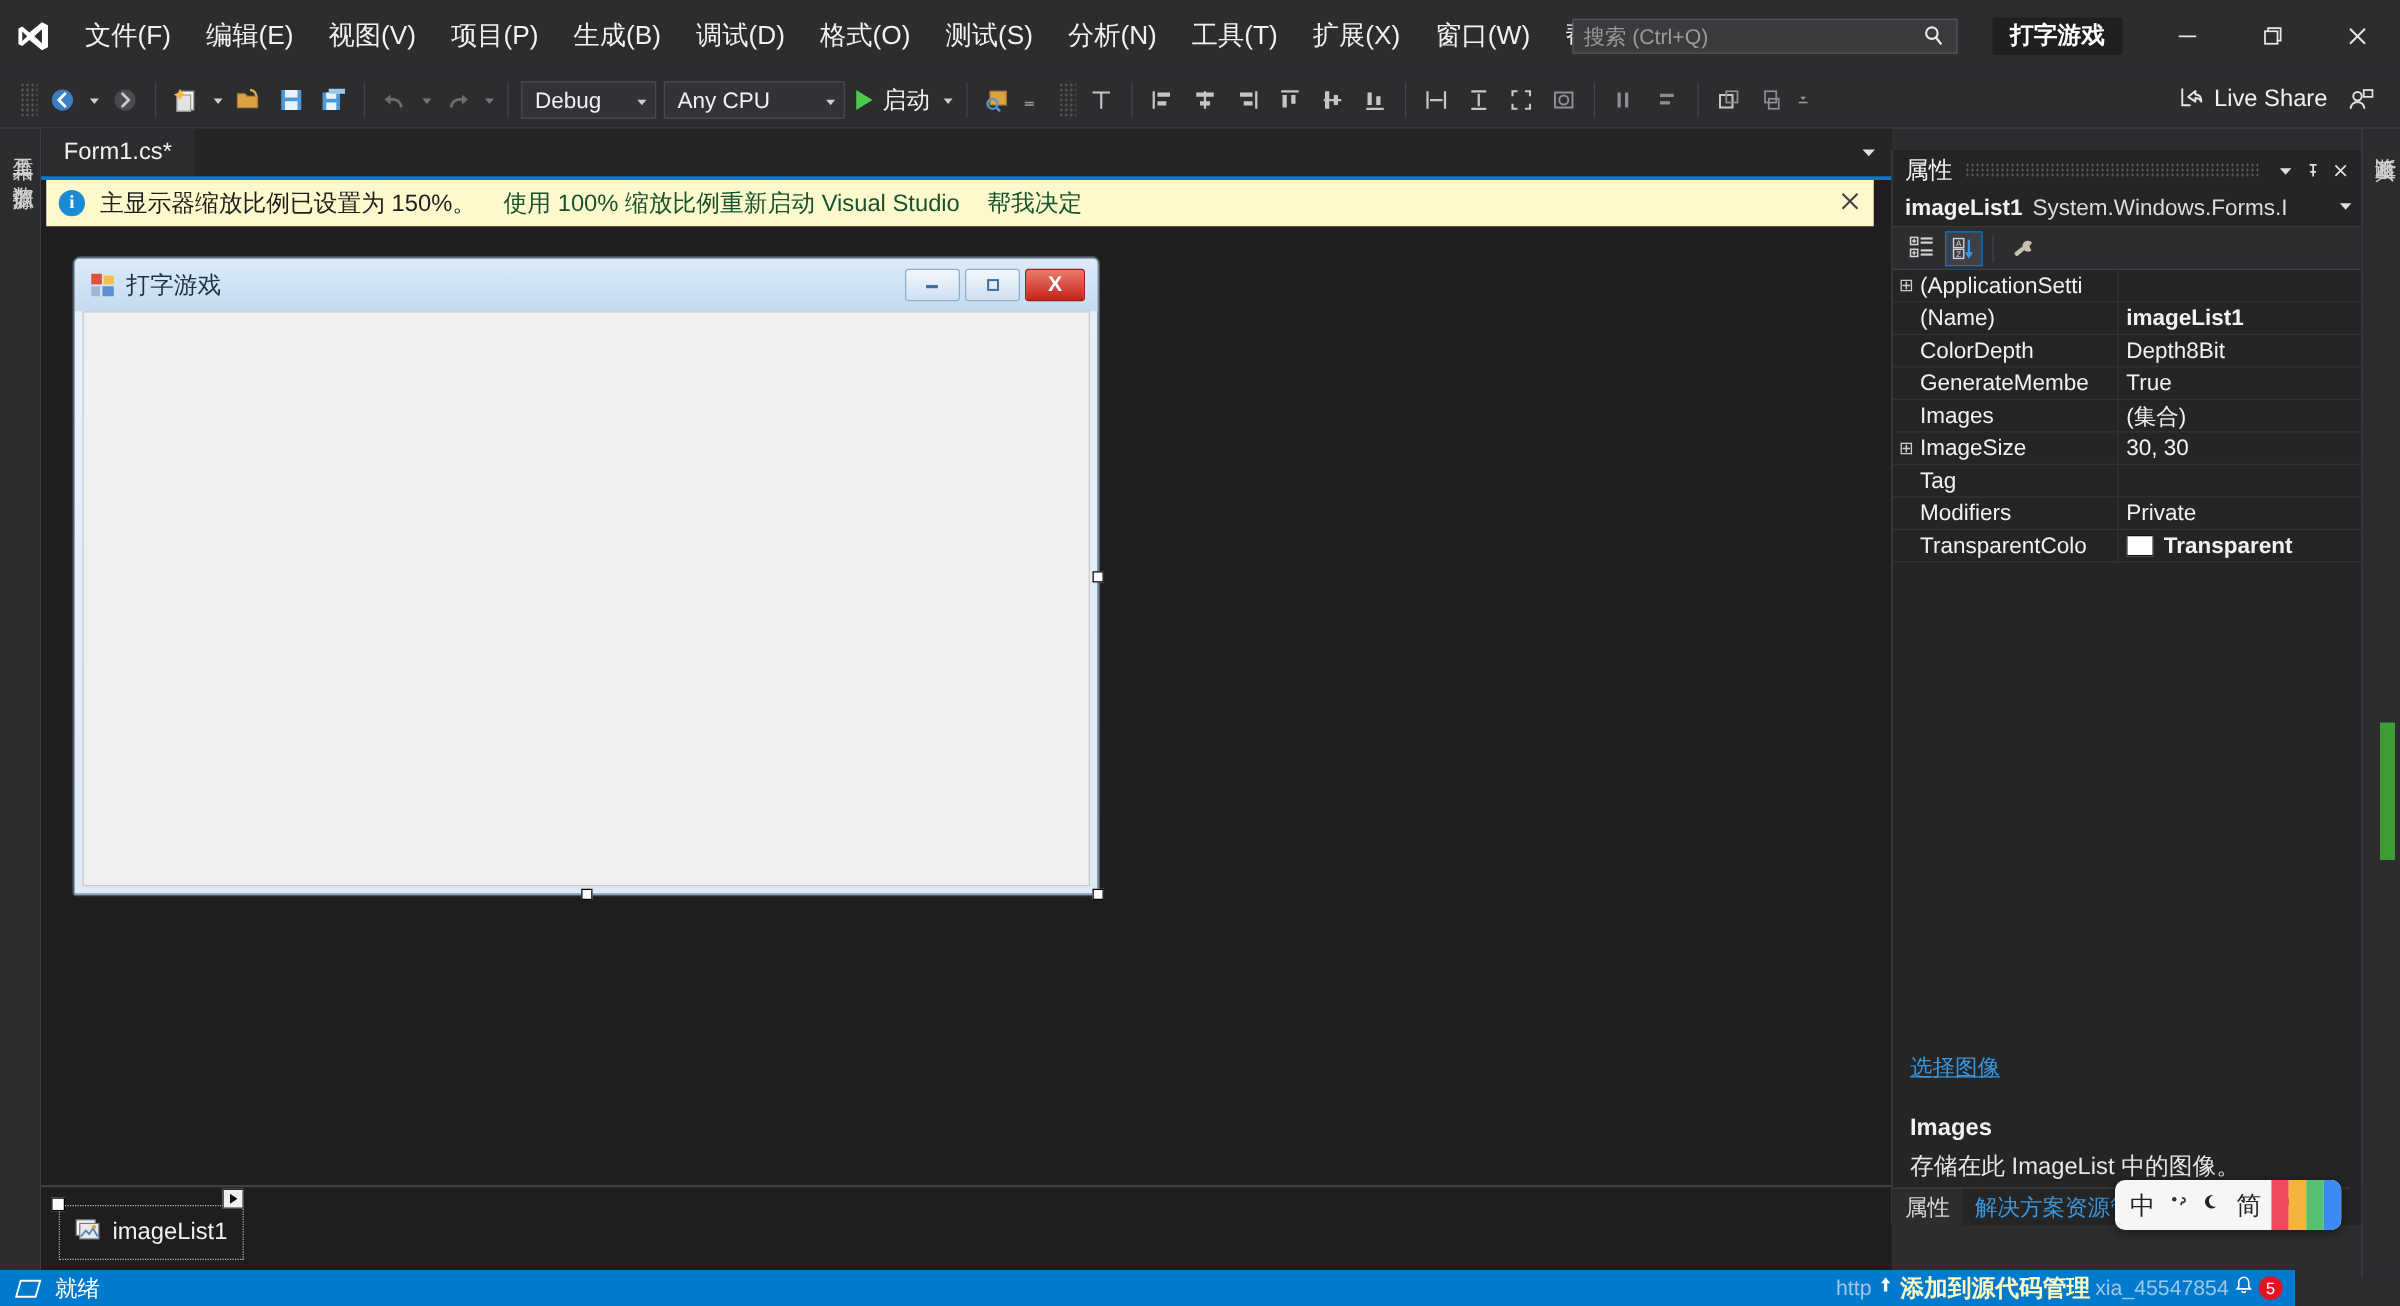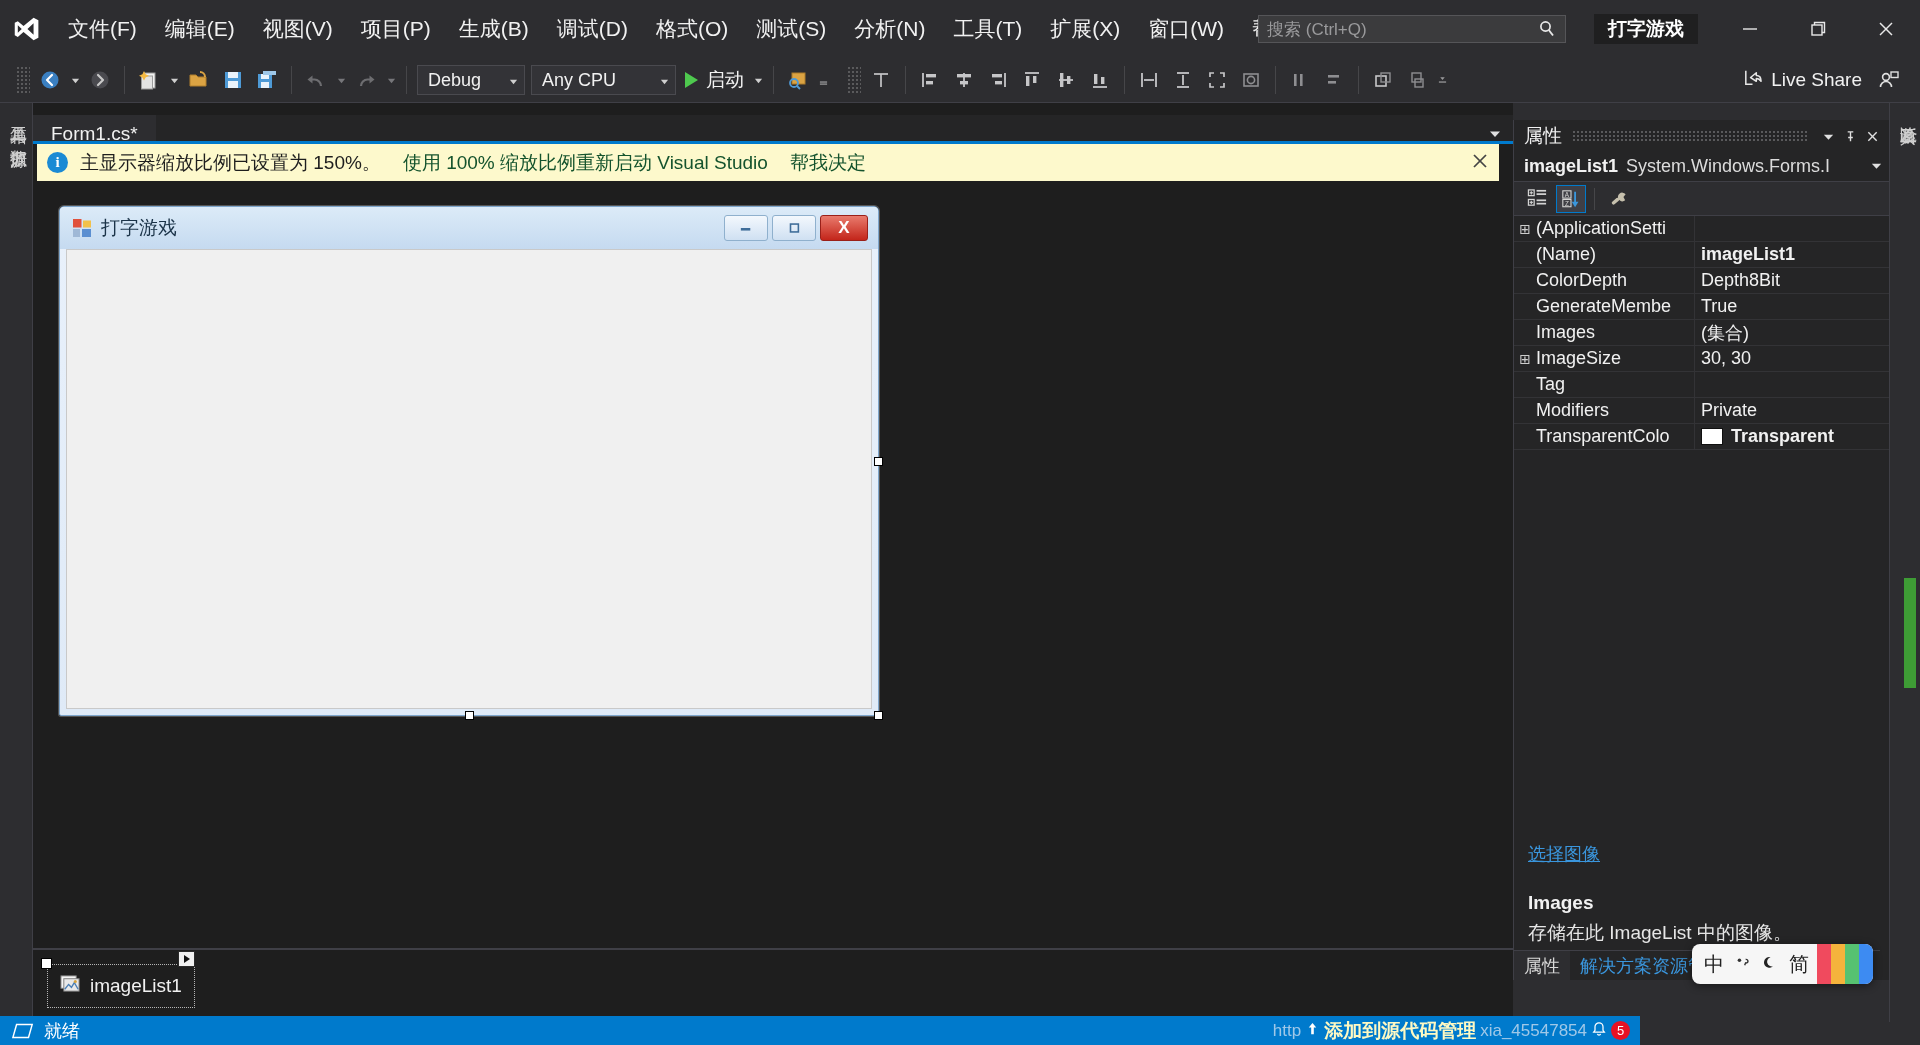--- a/index.html
+++ b/index.html
@@ -104,21 +104,21 @@
     background: #3e9c35;
   }
 
   
   .editor-area {
     position: absolute; left: 33px; top: 103px; width: 1480px; height: 919px;
     background: #1e1e1e;
   }
   .tabstrip {
     position: absolute; left: 0; top: 0; width: 1480px; height: 38px;
-    background: #252526; display: flex; align-items: flex-start; margin-top: 12px;
+    background: #252526; display: flex; align-items: flex-start;
   }
   .tab {
     height: 38px; padding: 0 18px; display: flex; align-items: center;
     font-size: 19px; color: #f1f1f1; white-space: nowrap;
   }
   .tab.inactive { background: #2d2d30; }
   .tab.active { background: #007acc; color: #ffffff; }
   .tab .pin { margin-left: 14px; font-size: 15px; }
   .tab .x { margin-left: 12px; font-size: 18px; }
   .tabstrip-caret {
@@ -284,21 +284,21 @@
     display: flex; align-items: stretch; background: #252526;
   }
   .ptab {
     padding: 0 10px; display: flex; align-items: center; font-size: 18px;
     color: #3a96dd; background: #252526; border-top: 1px solid #3f3f46;
   }
   .ptab.on { background: #2d2d30; color: #d8d8d8; border-top: 1px solid #3f3f46; }
 
   
   .statusbar {
-    position: absolute; left: 0; bottom: 0; width: 1640px; height: 29px;
+    position: absolute; left: 0; bottom: 0; width: 1836px; height: 29px;
     background: #007acc; color: #fff; display: flex; align-items: center;
     font-size: 18px; padding: 0 12px;
   }
   .statusbar .sb-icon { width: 22px; height: 18px; margin-right: 10px; }
   .wm {
     position: absolute; right: 0; bottom: 0; height: 29px;
     display: flex; align-items: center; gap: 4px; padding-right: 10px;
     font-size: 19px; color: #dbeaf7;
   }
   .wm .addsrc { color: #fef9c3; font-weight: bold; }

